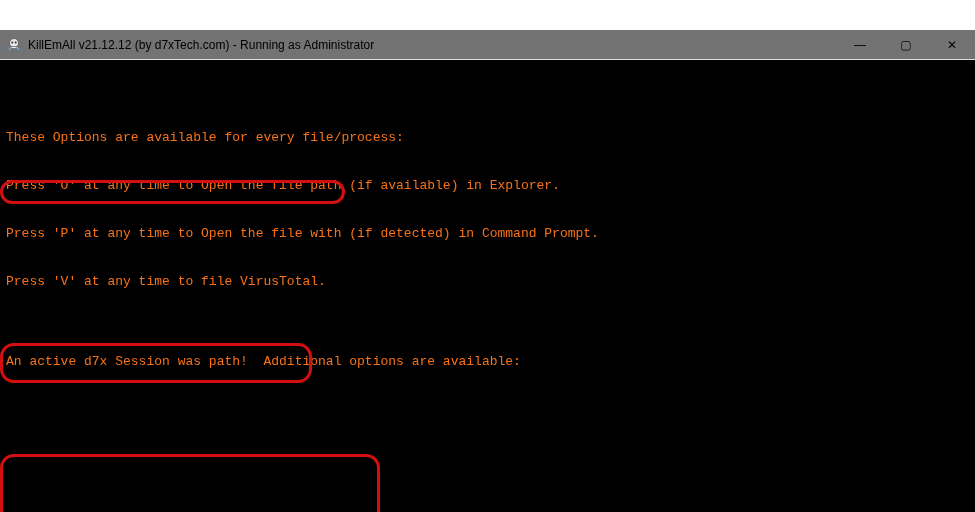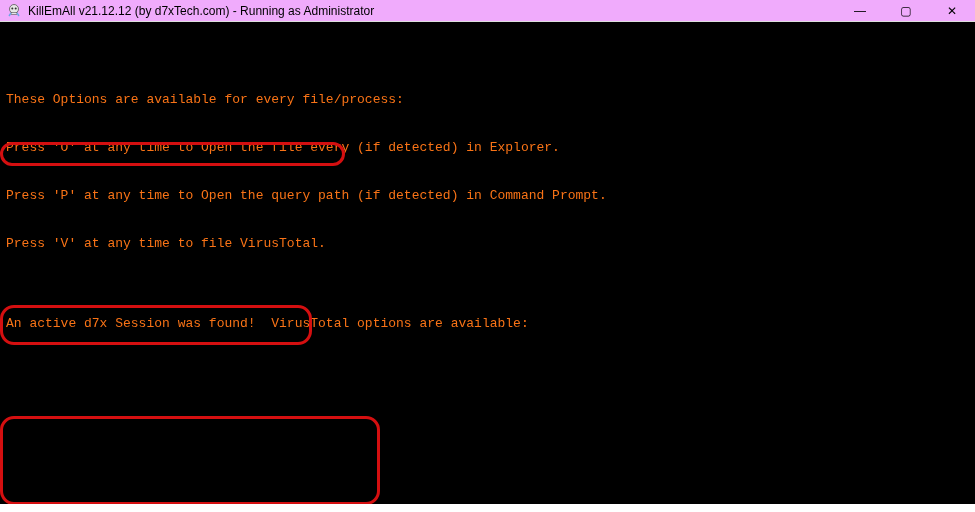--- a/index.html
+++ b/index.html
@@ -4,28 +4,29 @@
 <style>
   * { margin: 0; padding: 0; box-sizing: border-box; }
   body {
     width: 975px;
     height: 512px;
     background: #fff;
     font-family: "Segoe UI", Tahoma, sans-serif;
     overflow: hidden;
   }
   .titlebar {
-    height: 22px;
-    background: #f0abfc;
+    height: 30px;
+    background: #737373;
     display: flex;
     align-items: center;
     padding: 0 0 0 6px;
     font-size: 12px;
     color: #000;
     border-bottom: 1px solid #ddd;
+    margin-top: 30px;
   }
   .titlebar .icon {
     width: 16px; height: 16px; margin-right: 6px;
     display: inline-flex; align-items: center; justify-content: center;
   }
   .titlebar .title { flex: 0 0 auto; }
   .titlebar .spacer { flex: 1 1 auto; }
   .winbtn {
     width: 46px; height: 30px;
     display: inline-flex; align-items: center; justify-content: center;
@@ -68,25 +69,25 @@
   <span class="title">KillEmAll  v21.12.12 (by d7xTech.com) - Running as Administrator</span>
   <span class="spacer"></span>
   <span class="winbtn">—</span>
   <span class="winbtn">▢</span>
   <span class="winbtn close">✕</span>
 </div>
 
 <div class="terminal">
   <div class="line"></div>
   <div class="line">These Options are available for every file/process:</div>
-  <div class="line">Press 'O' at any time to Open the file every (if detected) in Explorer.</div>
-  <div class="line">Press 'P' at any time to Open the query path (if detected) in Command Prompt.</div>
+  <div class="line">Press 'O' at any time to Open the file path (if available) in Explorer.</div>
+  <div class="line">Press 'P' at any time to Open the file with (if detected) in Command Prompt.</div>
   <div class="line">Press 'V' at any time to file VirusTotal.</div>
   <div class="line"></div>
-  <div class="line">An active d7x Session was found!  VirusTotal options are available:</div>
+  <div class="line">An active d7x Session was path!  Additional options are available:</div>
   
   <div class="line"></div>
   <div class="line"></div>
   
   
   <div class="line"></div>
   
   
   <div class="line"></div>
   

